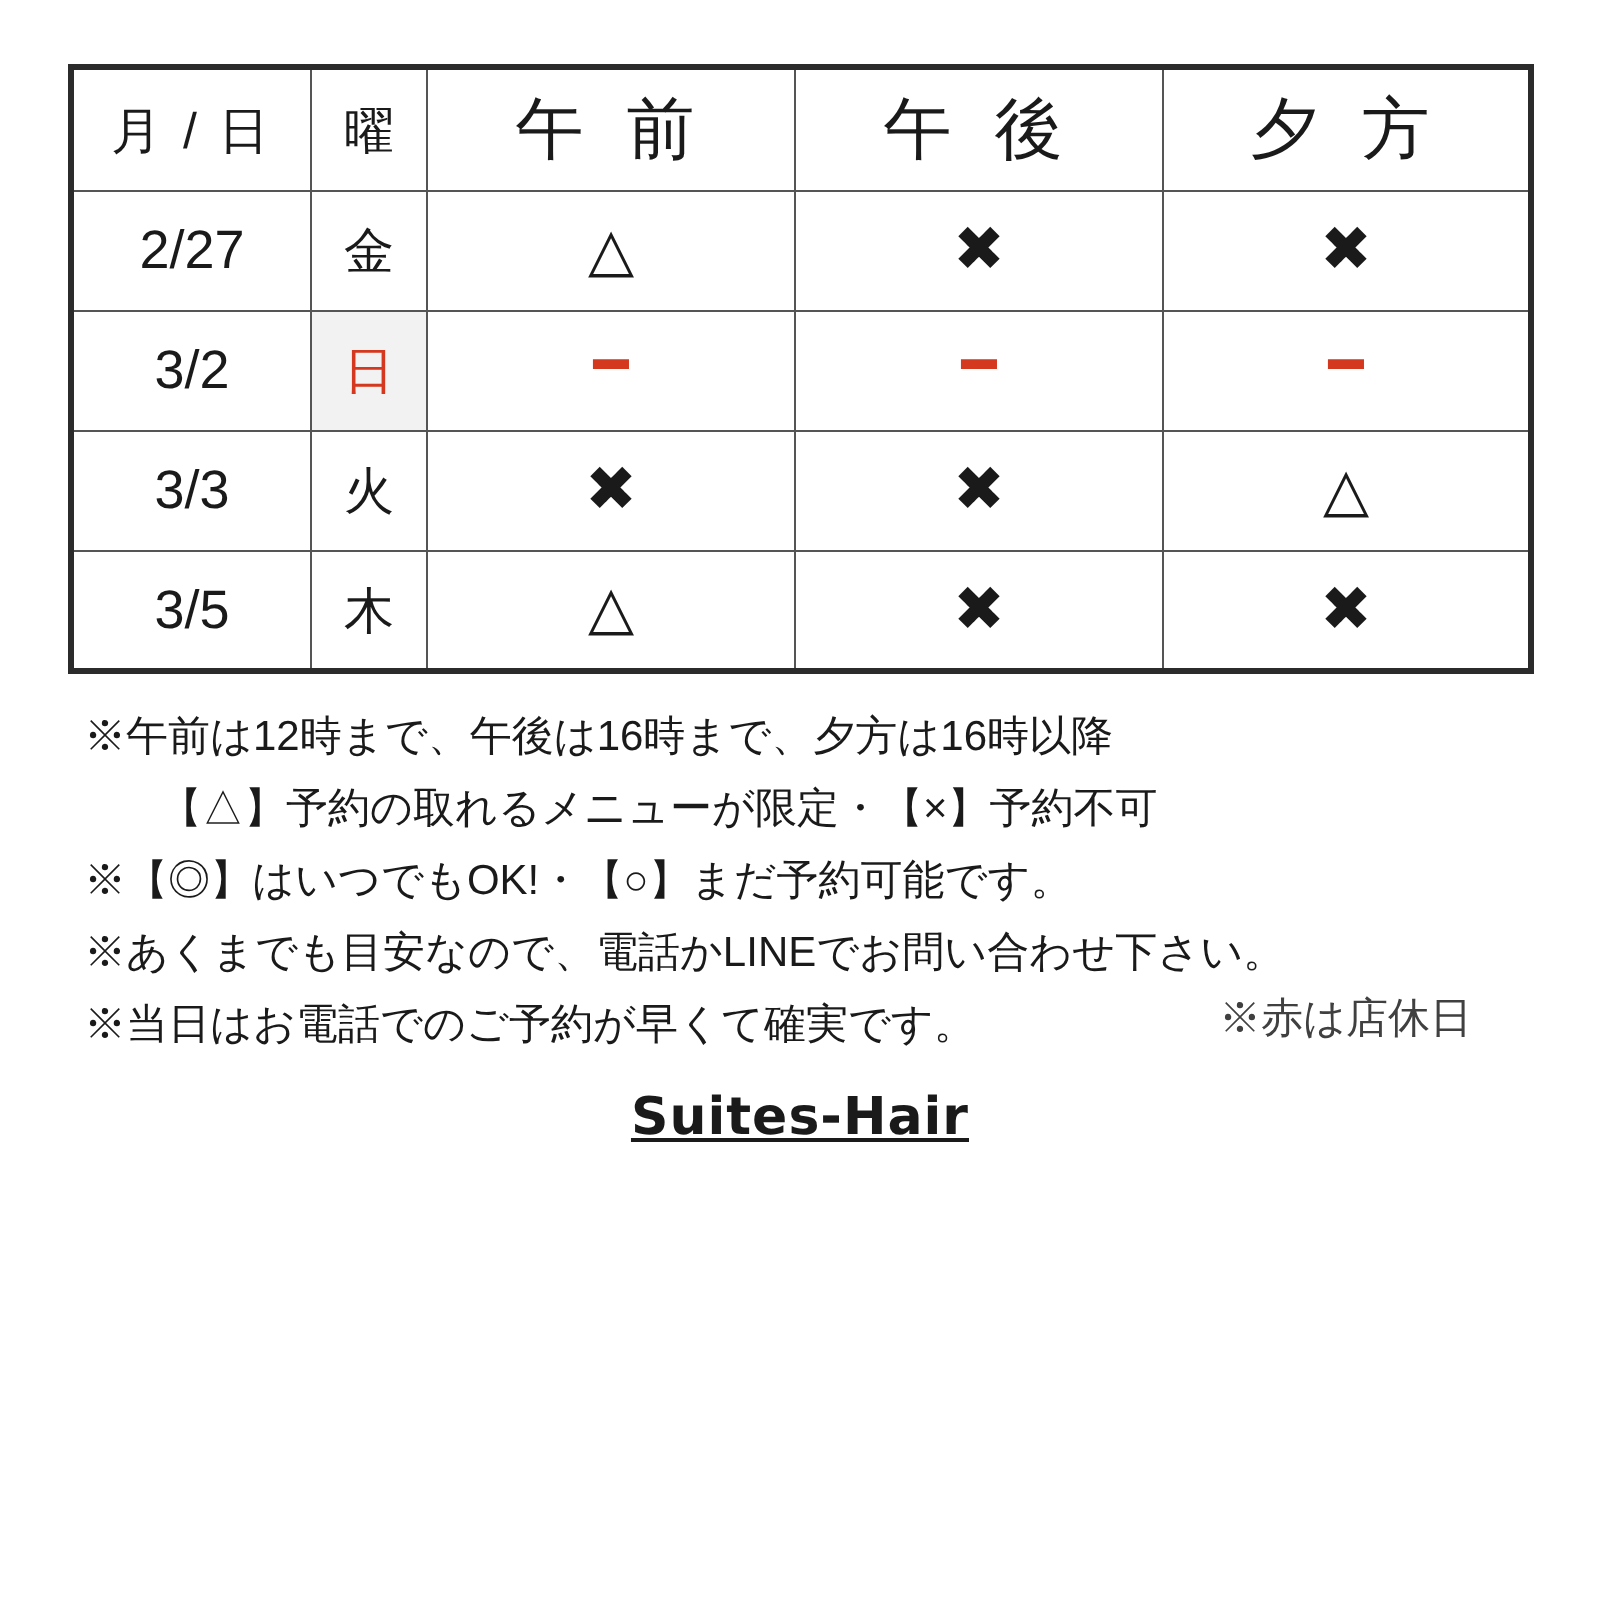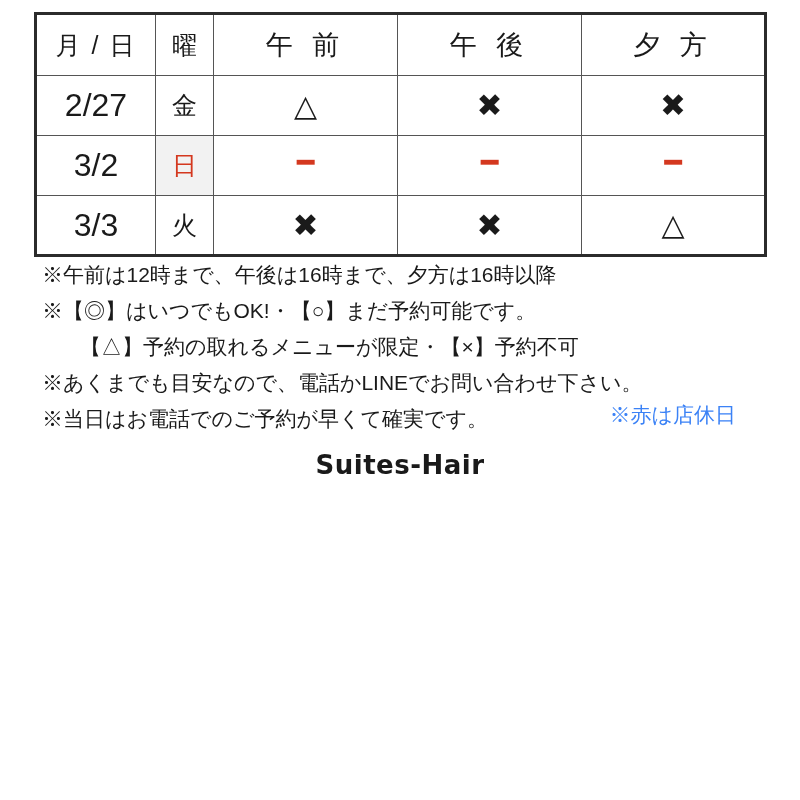--- a/index.html
+++ b/index.html
@@ -13,21 +13,21 @@
     font-family: "Liberation Sans", sans-serif;
     color: #1a1a1a;
     position: relative;
     overflow: hidden;
   }
   .page {
     width: 800px;
     height: 800px;
     position: relative;
     box-sizing: border-box;
-    padding: 12px 34px 0 34px;
+    padding: 32px 34px 0 34px;
   }
   table.schedule {
     border-collapse: collapse;
     width: 732px;
     table-layout: fixed;
     border: 3px solid #2b2b2b;
   }
   table.schedule td, table.schedule th {
     border: 1px solid #555;
     text-align: center;
@@ -42,25 +42,25 @@
   col.c-slot { width: 184px; }
 
   .hdr-date {
     font-size: 25px;
     letter-spacing: 2px;
   }
   .hdr-dow {
     font-size: 25px;
   }
   .hdr-slot {
-    font-size: 27px;
+    font-size: 34px;
     letter-spacing: 6px;
   }
   .cell-date {
-    font-size: 32px;
+    font-size: 27px;
     letter-spacing: 0px;
   }
   .cell-dow {
     font-size: 25px;
   }
   .dow-red {
     color: #d4381f;
   }
   .row-closed .cell-dow {
     background: #f2f2f2;
@@ -82,50 +82,52 @@
   .mark-dash {
     color: #d4381f;
     font-size: 29px;
     font-weight: bold;
     font-family: "DejaVu Sans", sans-serif;
     position: relative;
     top: -3px;
   }
 
   .notes {
+    margin-top: 14px;
     padding-left: 8px;
   }
   .note-line {
     font-size: 21px;
     line-height: 1.72;
     color: #1a1a1a;
     white-space: nowrap;
   }
   .note-indent {
     padding-left: 38px;
   }
   .note-row {
     display: flex;
     align-items: flex-start;
   }
   .note-row .grow { flex: 1 1 auto; }
   .note-red {
-    color: #3b82f6;
+    color: #404040;
     font-size: 21px;
     white-space: nowrap;
     padding-right: 30px;
   }
   .brand {
     text-align: center;
     font-size: 26px;
     font-weight: bold;
     letter-spacing: 0.5px;
     margin-top: 12px;
     color: #1a1a1a;
     font-family: "DejaVu Sans", sans-serif;
+    text-decoration: underline;
   }
 </style>
 </head>
 <body>
 
 <div class="page">
 
   <table class="schedule">
     <colgroup>
       <col class="c-date">
@@ -158,27 +160,34 @@
         <td><span class="mark mark-dash">━</span></td>
         <td><span class="mark mark-dash">━</span></td>
       </tr>
       <tr>
         <td class="cell-date">3/3</td>
         <td class="cell-dow">火</td>
         <td><span class="mark mark-cross">✖</span></td>
         <td><span class="mark mark-cross">✖</span></td>
         <td><span class="mark mark-tri">△</span></td>
       </tr>
+      <tr>
+        <td class="cell-date">3/5</td>
+        <td class="cell-dow">木</td>
+        <td><span class="mark mark-tri">△</span></td>
+        <td><span class="mark mark-cross">✖</span></td>
+        <td><span class="mark mark-cross">✖</span></td>
+      </tr>
     </tbody>
   </table>
 
   <div class="notes">
     <div class="note-line">※午前は12時まで、午後は16時まで、夕方は16時以降</div>
+    <div class="note-line note-indent">【△】予約の取れるメニューが限定・【×】予約不可</div>
     <div class="note-line">※【◎】はいつでもOK!・【○】まだ予約可能です。</div>
-    <div class="note-line note-indent">【△】予約の取れるメニューが限定・【×】予約不可</div>
     <div class="note-line">※あくまでも目安なので、電話かLINEでお問い合わせ下さい。</div>
     <div class="note-row">
       <div class="note-line grow">※当日はお電話でのご予約が早くて確実です。</div>
       <div class="note-red">※赤は店休日</div>
     </div>
   </div>
 
   <div class="brand">Suites-Hair</div>
 
 </div>

